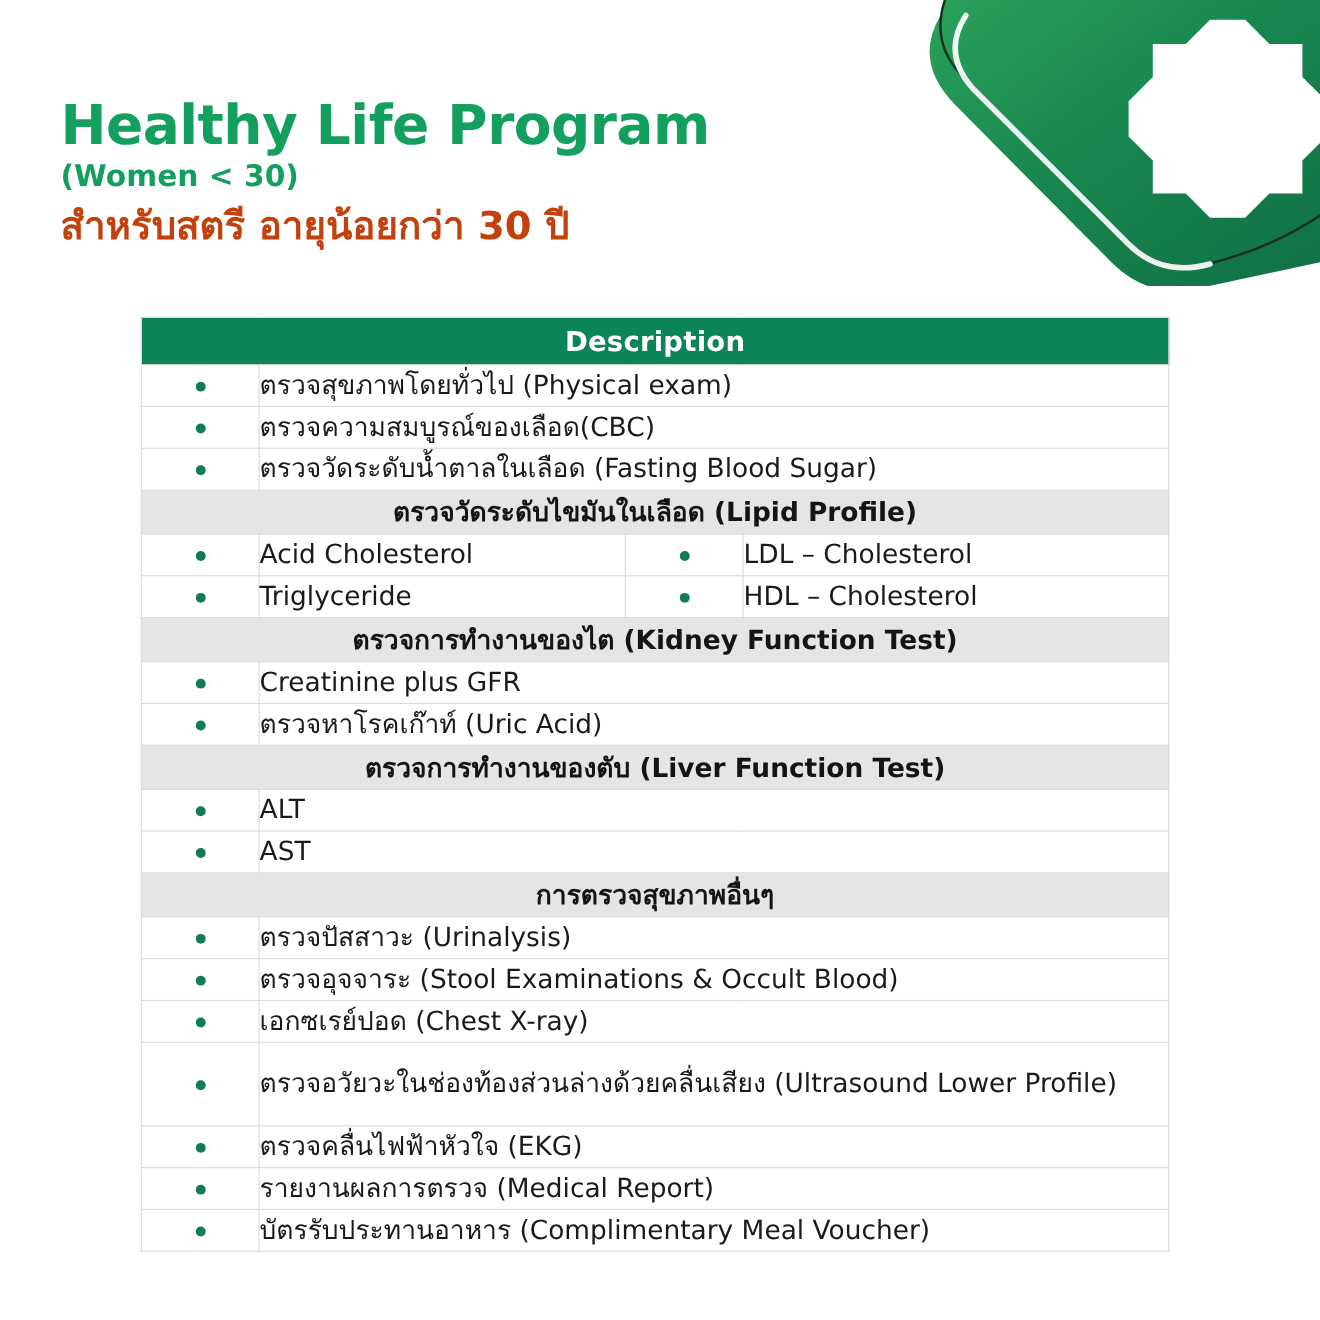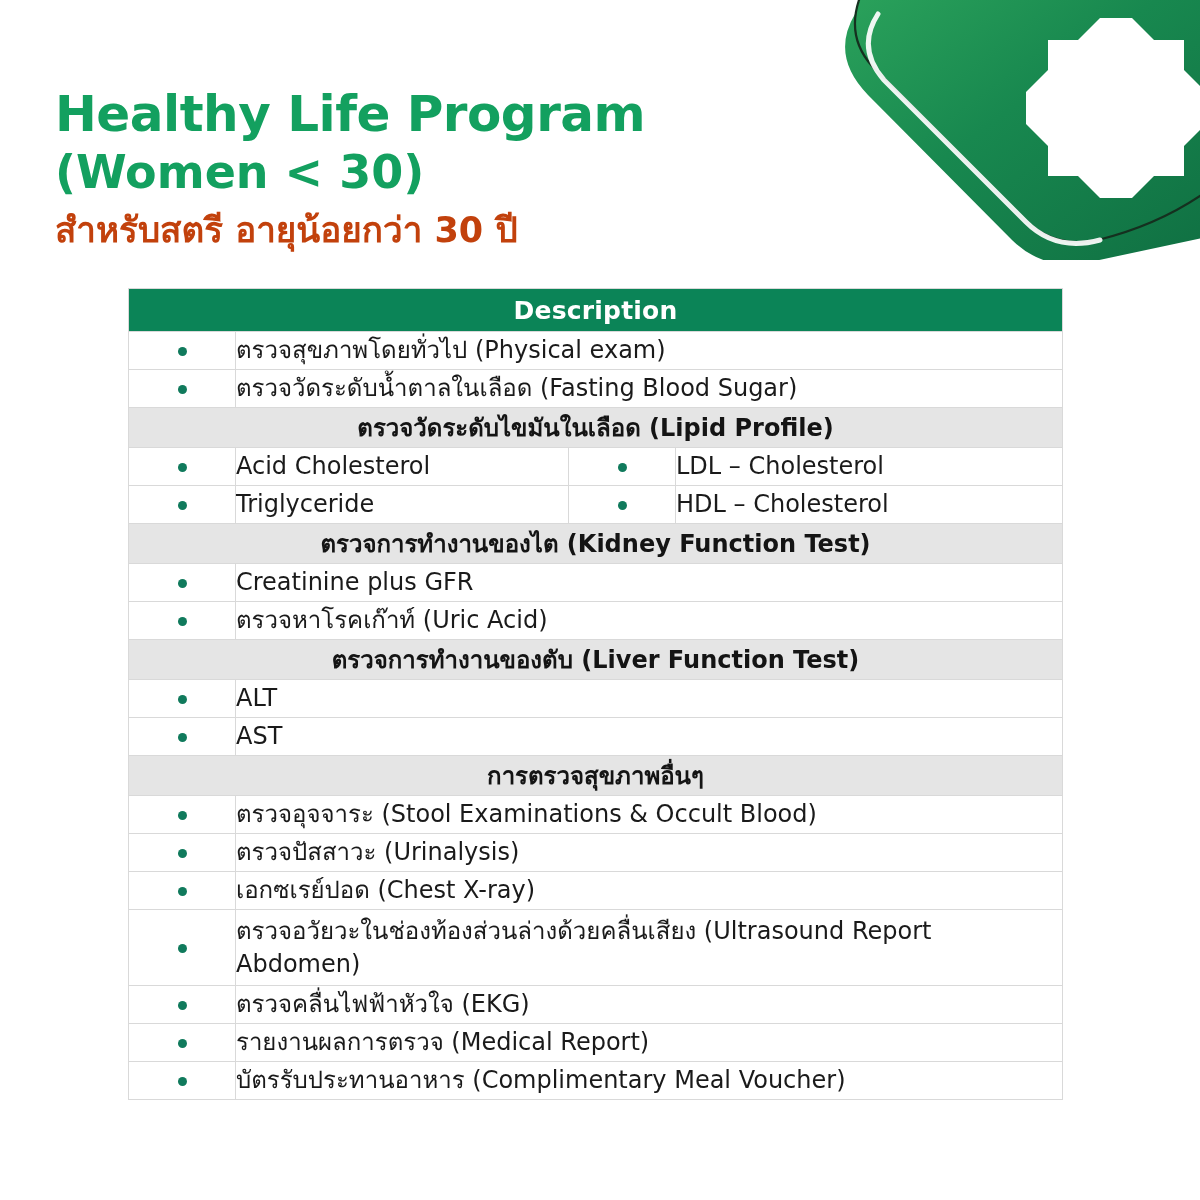--- a/index.html
+++ b/index.html
@@ -34,21 +34,21 @@
   }
   #main-title {
     font-size: 50px;
     font-weight: bold;
     color: #13a05f;
     letter-spacing: -0.5px;
     line-height: 1.04;
     white-space: nowrap;
   }
   #sub-title {
-    font-size: 46px;
+    font-size: 27px;
     font-weight: bold;
     color: #13a05f;
     line-height: 1.25;
     margin-top: 4px;
     white-space: nowrap;
   }
   #thai-title {
     font-size: 35px;
     font-weight: bold;
     color: #c2410c;
@@ -164,20 +164,24 @@
         <th colspan="4">Description</th>
       </tr>
     </thead>
     <tbody id="table-body">
         <tr>
           <td class="bullet-cell"><span class="bullet-dot"></span></td>
           <td class="item-cell" colspan="3">ตรวจสุขภาพโดยทั่วไป (Physical exam)</td>
         </tr>
         <tr>
           <td class="bullet-cell"><span class="bullet-dot"></span></td>
+          <td class="item-cell" colspan="3">ตรวจความสมบูรณ์ของเลือด(CBC)</td>
+        </tr>
+        <tr>
+          <td class="bullet-cell"><span class="bullet-dot"></span></td>
           <td class="item-cell" colspan="3">ตรวจวัดระดับน้ำตาลในเลือด (Fasting Blood Sugar)</td>
         </tr>
         <tr class="section-row">
           <td colspan="4">ตรวจวัดระดับไขมันในเลือด (Lipid Profile)</td>
         </tr>
         <tr>
           <td class="bullet-cell half-bullet"><span class="bullet-dot"></span></td>
           <td class="item-cell half-item">Acid Cholesterol</td>
           <td class="bullet-cell half-bullet"><span class="bullet-dot"></span></td>
           <td class="item-cell half-item">LDL – Cholesterol</td>
@@ -208,33 +212,33 @@
         </tr>
         <tr>
           <td class="bullet-cell"><span class="bullet-dot"></span></td>
           <td class="item-cell" colspan="3">AST</td>
         </tr>
         <tr class="section-row">
           <td colspan="4">การตรวจสุขภาพอื่นๆ</td>
         </tr>
         <tr>
           <td class="bullet-cell"><span class="bullet-dot"></span></td>
+          <td class="item-cell" colspan="3">ตรวจปัสสาวะ (Urinalysis)</td>
+        </tr>
+        <tr>
+          <td class="bullet-cell"><span class="bullet-dot"></span></td>
           <td class="item-cell" colspan="3">ตรวจอุจจาระ (Stool Examinations &amp; Occult Blood)</td>
         </tr>
         <tr>
           <td class="bullet-cell"><span class="bullet-dot"></span></td>
-          <td class="item-cell" colspan="3">ตรวจปัสสาวะ (Urinalysis)</td>
-        </tr>
-        <tr>
-          <td class="bullet-cell"><span class="bullet-dot"></span></td>
           <td class="item-cell" colspan="3">เอกซเรย์ปอด (Chest X-ray)</td>
         </tr>
         <tr>
           <td class="bullet-cell"><span class="bullet-dot"></span></td>
-          <td class="item-cell tall" colspan="3">ตรวจอวัยวะในช่องท้องส่วนล่างด้วยคลื่นเสียง (Ultrasound Report Abdomen)</td>
+          <td class="item-cell tall" colspan="3">ตรวจอวัยวะในช่องท้องส่วนล่างด้วยคลื่นเสียง (Ultrasound Lower Profile)</td>
         </tr>
         <tr>
           <td class="bullet-cell"><span class="bullet-dot"></span></td>
           <td class="item-cell" colspan="3">ตรวจคลื่นไฟฟ้าหัวใจ (EKG)</td>
         </tr>
         <tr>
           <td class="bullet-cell"><span class="bullet-dot"></span></td>
           <td class="item-cell" colspan="3">รายงานผลการตรวจ (Medical Report)</td>
         </tr>
         <tr>

